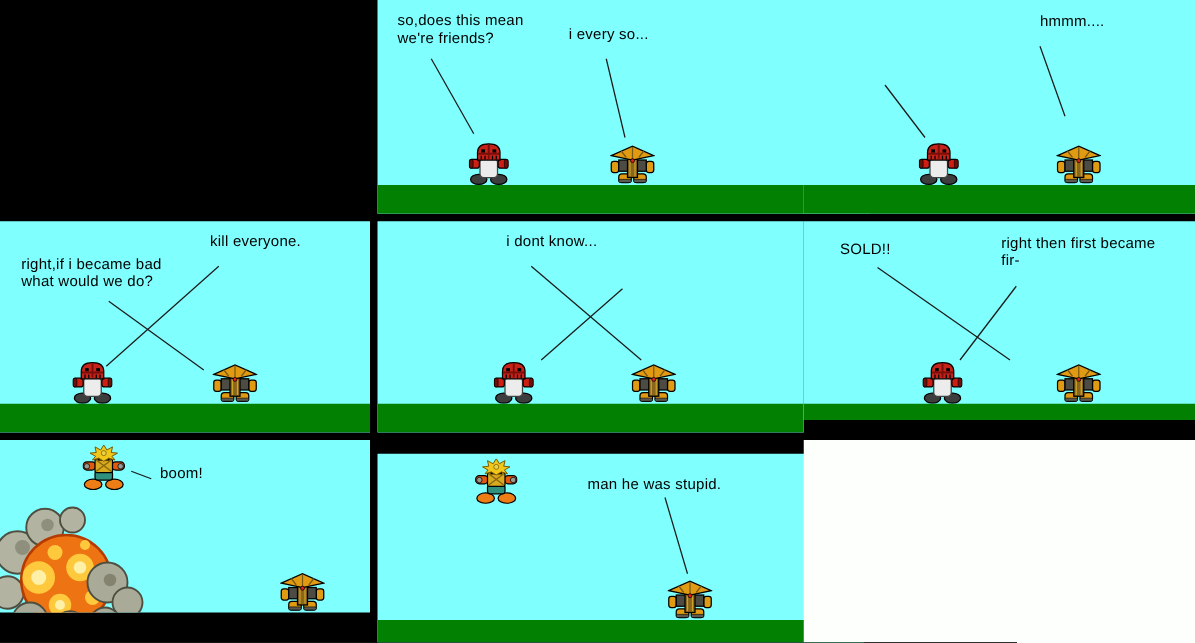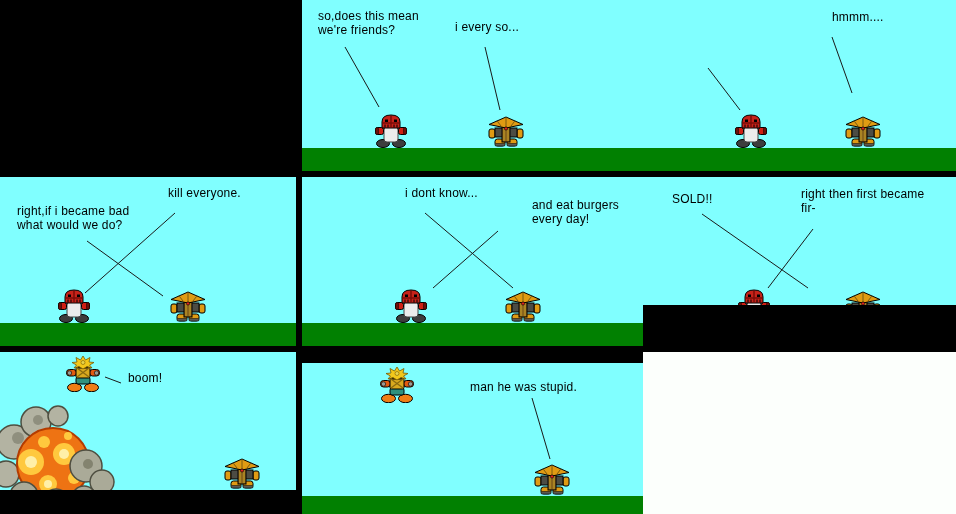--- a/index.html
+++ b/index.html
@@ -164,31 +164,29 @@
       </svg>
   </div>
 
   <div class="panel" style="left:302px;top:177px;width:341px;height:169px;">
     <div class="ground" style="top:146px;height:23px;"></div>
     <svg class="lines">
       <line x1="123" y1="36" x2="211" y2="111"></line>
       <line x1="196" y1="54" x2="131" y2="111"></line>
     </svg>
     <div class="dialog" style="left:103px;top:10px;">i dont know...</div>
-    <div class="dialog" style="left:230px;top:22px;">and eat burgers
-every day!</div>
     <svg class="sprite" style="left:93px;top:112px;width:32px;height:34px;">
         <use href="#sym-red-bot" xlink:href="#sym-red-bot"></use>
       </svg>
     <svg class="sprite" style="left:203px;top:114px;width:36px;height:32px;">
         <use href="#sym-copter-bot" xlink:href="#sym-copter-bot"></use>
       </svg>
   </div>
 
-  <div class="panel" style="left:643px;top:177px;width:313px;height:128px;">
+  <div class="panel" style="left:643px;top:177px;width:313px;height:159px;">
     <div class="ground" style="top:146px;height:23px;"></div>
     <svg class="lines">
       <line x1="59" y1="37" x2="165" y2="111"></line>
       <line x1="170" y1="52" x2="125" y2="111"></line>
     </svg>
     <div class="dialog" style="left:29px;top:16px;">SOLD!!</div>
     <div class="dialog" style="left:158px;top:11px;">right then first became
 fir-</div>
     <svg class="sprite" style="left:95px;top:112px;width:32px;height:34px;">
         <use href="#sym-red-bot" xlink:href="#sym-red-bot"></use>

